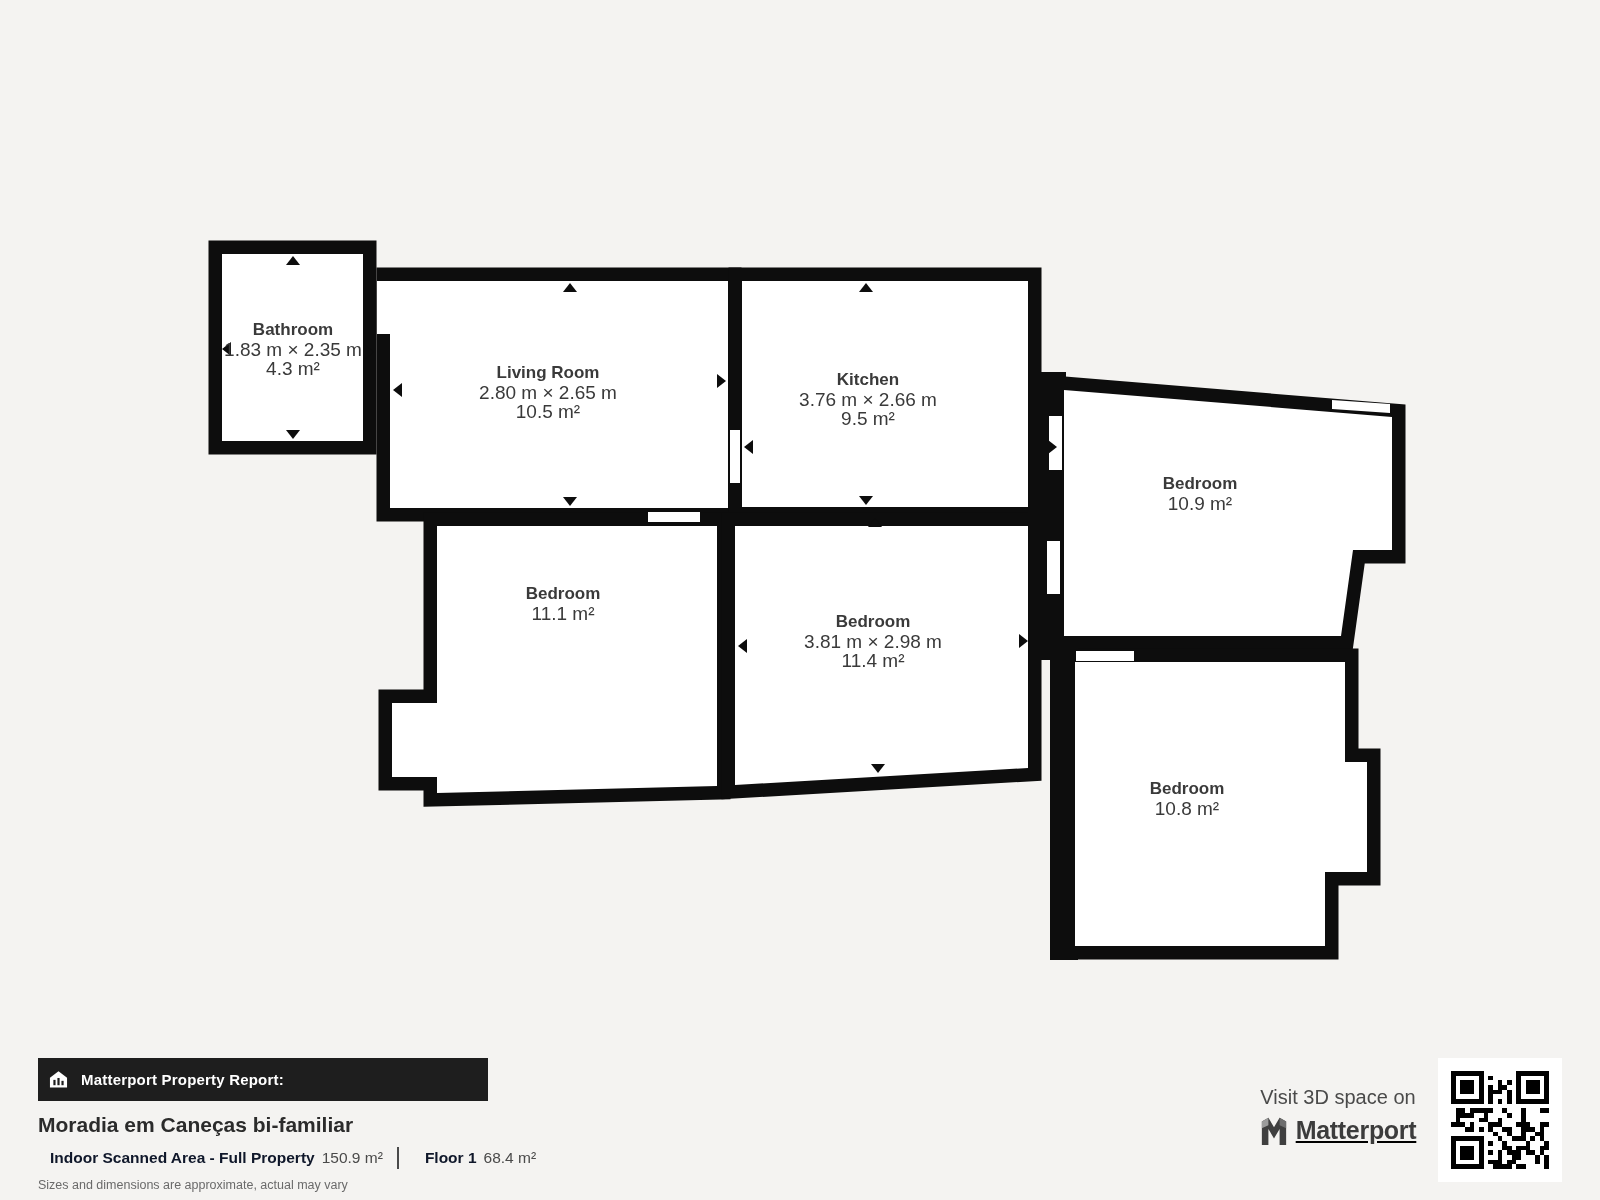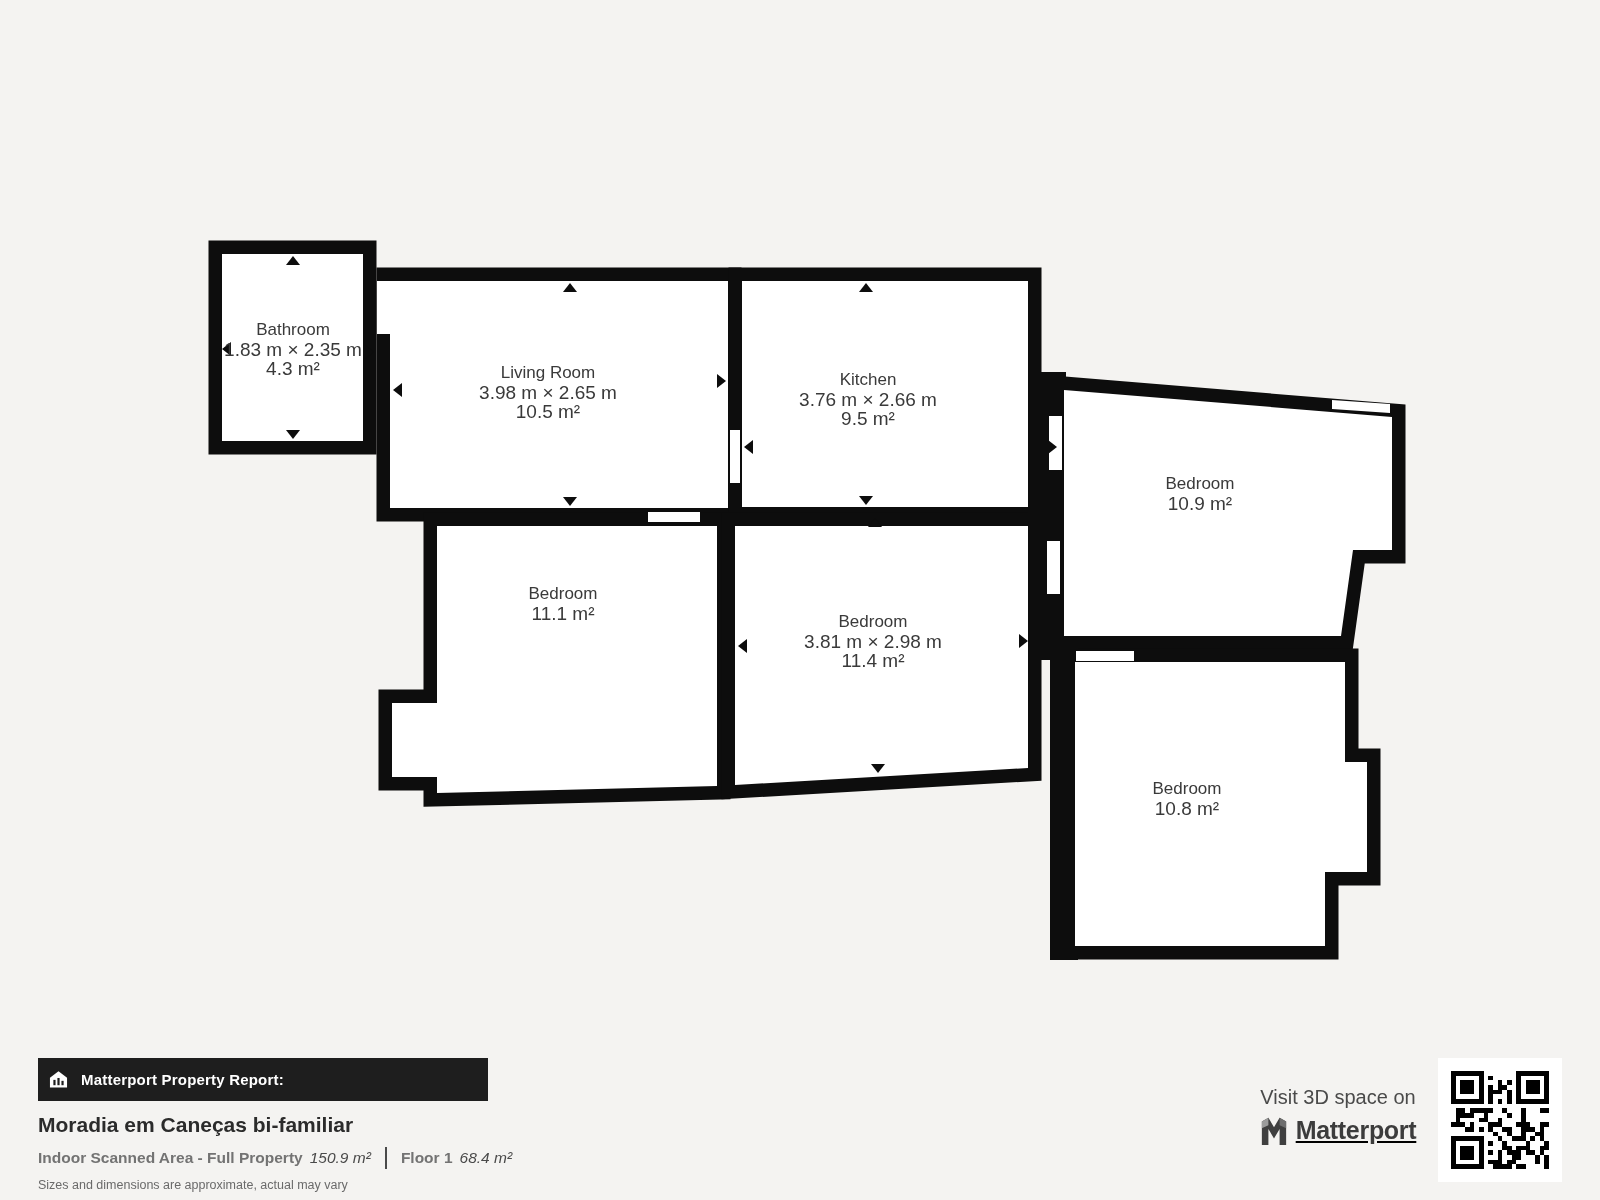--- a/index.html
+++ b/index.html
@@ -3,30 +3,30 @@
 <meta charset="utf-8">
 <style>
   html,body{margin:0;padding:0;}
   body{
     width:1600px;height:1200px;position:relative;overflow:hidden;
     background:#f4f3f1;
     font-family:"Liberation Sans", sans-serif;
   }
   #plan-svg{position:absolute;left:0;top:0;}
   .room-label{position:absolute;transform:translate(-50%,-50%);text-align:center;color:#3a3a3a;white-space:nowrap;}
-  .room-name{font-size:17px;font-weight:400;line-height:21px;}
+  .room-name{font-size:17px;font-weight:700;line-height:21px;}
   .room-sub{font-size:19px;line-height:19px;}
 
   .footer-left{position:absolute;left:38px;top:1058px;}
   .banner{width:450px;height:43px;background:#1e1e1e;display:flex;align-items:center;padding-left:11px;box-sizing:border-box;}
   .banner-label{color:#ffffff;font-weight:700;font-size:15px;margin-left:13px;letter-spacing:.2px;}
   .prop-title{margin-top:12px;font-size:21px;font-weight:700;color:#2b2b2b;}
   .stats{margin-top:10px;display:flex;align-items:center;font-size:15.5px;}
-  .stat-label{font-weight:700;color:#737373;}
-  .stat-value{font-weight:400;color:#4a4a4a;margin-left:7px;font-style:italic;}
+  .stat-label{font-weight:700;color:#0f172a;margin-left:12px;}
+  .stat-value{font-weight:400;color:#4a4a4a;margin-left:7px;}
   .stat-divider{width:2px;height:22px;background:#4a4a4a;margin:0 14px;}
   .disclaimer{margin-top:9px;font-size:12.5px;color:#6a6a6a;}
 
   .visit-group{position:absolute;left:1248px;top:1086px;width:180px;display:flex;flex-direction:column;align-items:center;}
   .visit-text{font-size:20px;color:#4a4a4a;}
   .brand-row{display:flex;align-items:center;margin-top:5px;text-decoration:underline;}
   .brand-name{font-size:25px;font-weight:700;color:#3c3c3c;letter-spacing:-0.3px;margin-left:8px;}
 
   .qr-card{position:absolute;left:1438px;top:1058px;width:124px;height:124px;background:#ffffff;display:flex;align-items:center;justify-content:center;}
 </style>
@@ -93,21 +93,21 @@
   </g>
 </svg>
 
 <div class="room-label" style="left:293px;top:348px;">
   <div class="room-name">Bathroom</div>
   <div class="room-sub">1.83 m × 2.35 m</div>
   <div class="room-sub">4.3 m²</div>
 </div>
 <div class="room-label" style="left:548px;top:391px;">
   <div class="room-name">Living Room</div>
-  <div class="room-sub">3.98 m × 2.65 m</div>
+  <div class="room-sub">2.80 m × 2.65 m</div>
   <div class="room-sub">10.5 m²</div>
 </div>
 <div class="room-label" style="left:868px;top:398px;">
   <div class="room-name">Kitchen</div>
   <div class="room-sub">3.76 m × 2.66 m</div>
   <div class="room-sub">9.5 m²</div>
 </div>
 <div class="room-label" style="left:1200px;top:493px;">
   <div class="room-name">Bedroom</div>
   <div class="room-sub">10.9 m²</div>

